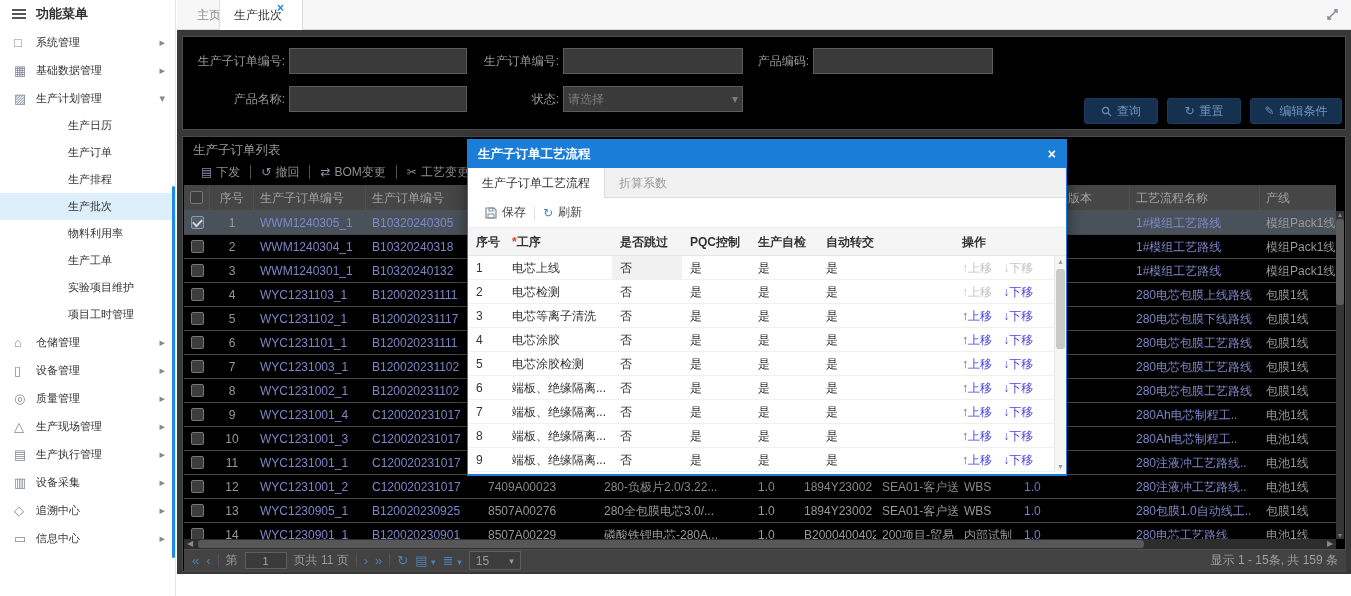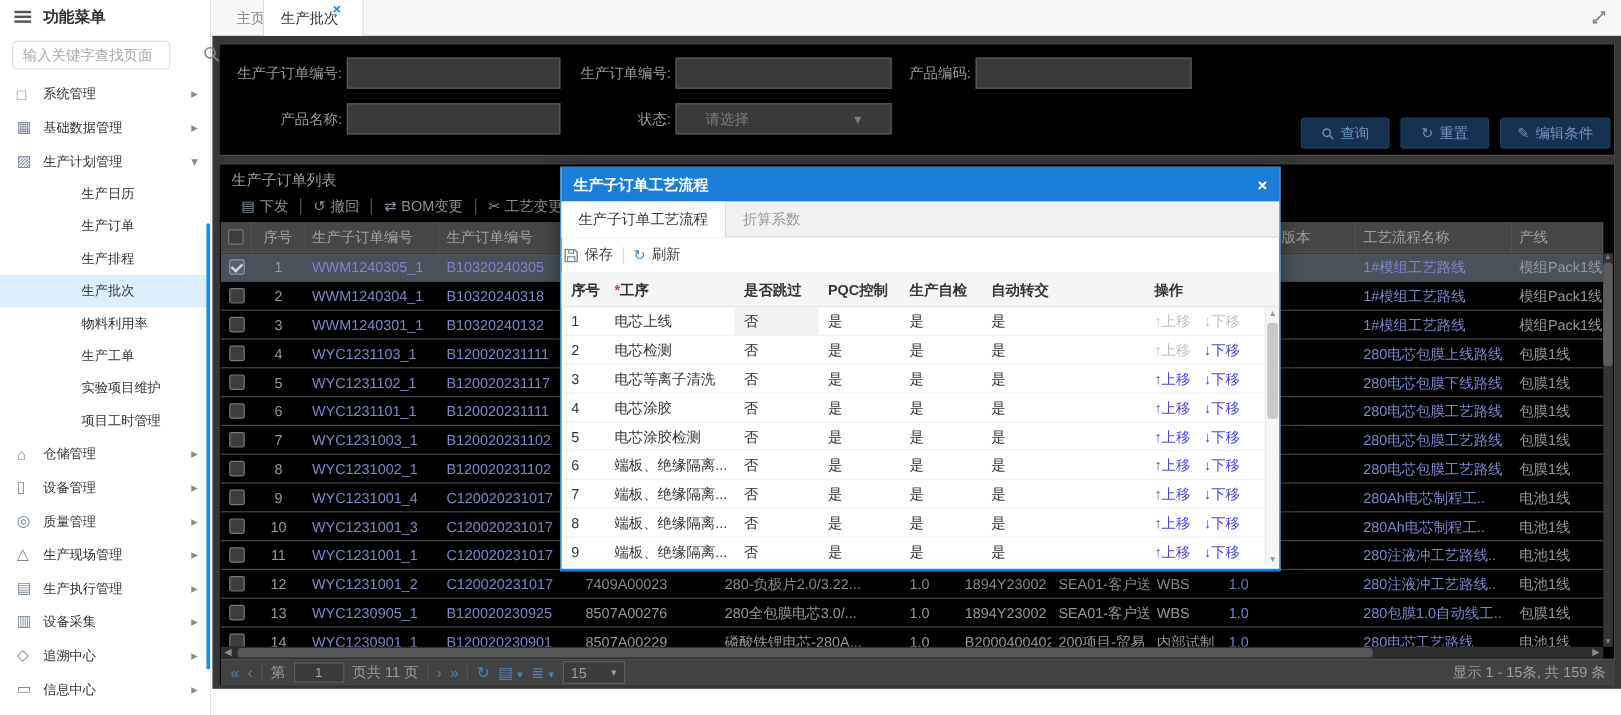--- a/index.html
+++ b/index.html
@@ -31,21 +31,21 @@
   .tab-cur { position:absolute; left:42px; top:0; height:30px; line-height:30px; background:#fff; border-left:1px solid #ddd; border-right:1px solid #ddd; padding:0 20px 0 14px; color:#333; }
   .tab-close { position:absolute; left:100px; top:1px; color:#1a86e8; font-weight:bold; font-size:12px; cursor:pointer; }
   .expand-ic { position:absolute; right:12px; top:8px; }
 
   
   .content { position:absolute; left:177px; top:30px; width:1174px; height:544px; background:#383838; z-index:3; }
   .panel { position:absolute; background:#000000; border:1px solid #4b4b4b; }
   .fpanel { left:5px; top:6px; width:1164px; height:94px; }
   .flabel { position:absolute; color:#9a9a9a; text-align:right; }
   .finput { position:absolute; height:26px; background:#3a3a3a; border:1px solid #5c5c5c; color:#9a9a9a; padding:0 6px; font-size:12px; outline:none; }
-  .fselect { position:absolute; height:26px; background:#3a3a3a; border:1px solid #5c5c5c; color:#7d7d7d; display:flex; align-items:center; justify-content:space-between; padding:0 24px; }
+  .fselect { position:absolute; height:26px; background:#3a3a3a; border:1px solid #5c5c5c; color:#7d7d7d; display:flex; align-items:center; justify-content:space-between; padding:0 4px; }
   .btn { position:absolute; height:26px; background:#15314f; border:1px solid #1c3c5e; border-radius:3px; color:#7096bd; display:flex; align-items:center; justify-content:center; gap:5px; cursor:pointer; font-size:12px; }
   .btn .bic { font-size:12px; color:#6b91b8; }
 
   
   .lpanel { left:5px; top:106px; width:1164px; height:436px; }
   .lp-title { position:absolute; left:10px; top:5px; color:#9b9b9b; font-size:12.5px; }
   .lp-toolbar { position:absolute; left:8px; top:24px; height:22px; display:flex; align-items:center; color:#8f8f8f; }
   .tbn { display:flex; align-items:center; gap:4px; padding:0 10px; cursor:pointer; }
   .tbn .tic { color:#8593a5; font-size:12px; }
   .tsep { width:1px; height:14px; background:#525252; }
@@ -80,21 +80,21 @@
   .pgselect { width:52px; height:19px; border:1px solid #5e5e5e; background:#3c3c3c; color:#9b9b9b; display:flex; align-items:center; justify-content:space-between; padding:0 6px; }
   .pgsum { margin-left:auto; color:#9f9f9f; }
 
   
   .modal { position:absolute; left:467px; top:139px; width:600px; height:337px; background:#fff; border:1px solid #1a7ed8; border-bottom:2px solid #1a7ed8; z-index:10; box-shadow:0 4px 16px rgba(0,0,0,.45); }
   .m-head { height:28px; background:#1a7ed8; color:#fff; display:flex; align-items:center; justify-content:space-between; padding:0 10px; font-weight:bold; font-size:12.5px; }
   .m-close { cursor:pointer; font-weight:bold; font-size:14px; }
   .m-tabs { height:30px; background:#f1f1f1; border-bottom:1px solid #dcdcdc; display:flex; }
   .m-tab { height:30px; line-height:30px; padding:0 14px; color:#999; cursor:pointer; }
   .m-tab.on { background:#fff; color:#333; border-right:1px solid #dcdcdc; }
-  .m-toolbar { height:30px; display:flex; align-items:center; padding:0 2px; gap:8px; border-bottom:1px solid #ececec; color:#444; }
+  .m-toolbar { height:30px; display:flex; align-items:center; padding:0 17px; gap:8px; border-bottom:1px solid #ececec; color:#444; }
   .m-tbn { display:flex; align-items:center; gap:5px; cursor:pointer; }
   .m-tbn .mic { color:#7a8b9c; font-size:12px; }
   .m-tbn .mic.ref { color:#3a87cf; }
   .m-sep { width:1px; height:14px; background:#e0e0e0; }
   .m-thead { display:flex; height:28px; line-height:28px; background:#f5f5f5; border-bottom:1px solid #e5e5e5; color:#333; font-weight:bold; }
   .m-thead > span, .m-row > span { padding-left:8px; overflow:hidden; white-space:nowrap; }
   .m-rows { position:relative; height:216px; overflow:hidden; }
   .m-row { display:flex; height:24px; line-height:24px; border-bottom:1px solid #f0f0f0; color:#333; }
   .mno{width:36px;text-align:left;} .mproc{width:108px;} .mskip{width:70px;} .mpqc{width:68px;}
   .mself{width:68px;} .mauto{width:70px;} .miss{width:66px;margin-top:48px;} .mop{width:100px;}
@@ -110,29 +110,20 @@
 </style>
 </head>
 <body>
 
 <div id="stage">
 
   <div class="sidebar">
     <div class="sb-head">
       <span class="burger"></span>
       <span class="sb-title">功能菜单</span>
-    </div>
-    <div class="sb-search">
-      <input type="text" placeholder="输入关键字查找页面" style="">
-      <span class="mag">
-        <svg width="14" height="14" viewBox="0 0 14 14">
-            <circle cx="6" cy="6" r="4.2" fill="none" stroke="#888" stroke-width="1.4"></circle>
-            <line x1="9.2" y1="9.2" x2="13" y2="13" stroke="#888" stroke-width="1.4"></line>
-          </svg>
-      </span>
     </div>
     <div>
 
         <div class="sn-item">
           <span class="sn-ic">□</span>
           <span class="sn-label">系统管理</span>
           <span class="sn-caret">▸</span>
         </div>
 
         <div class="sn-item">

